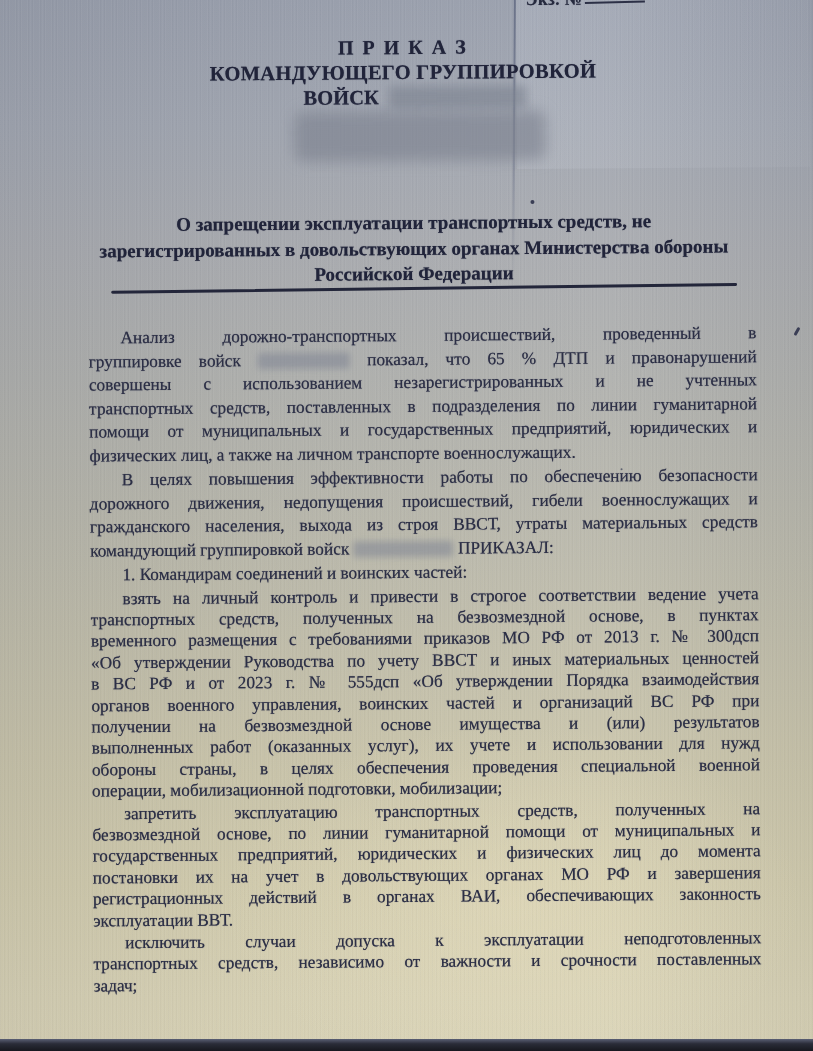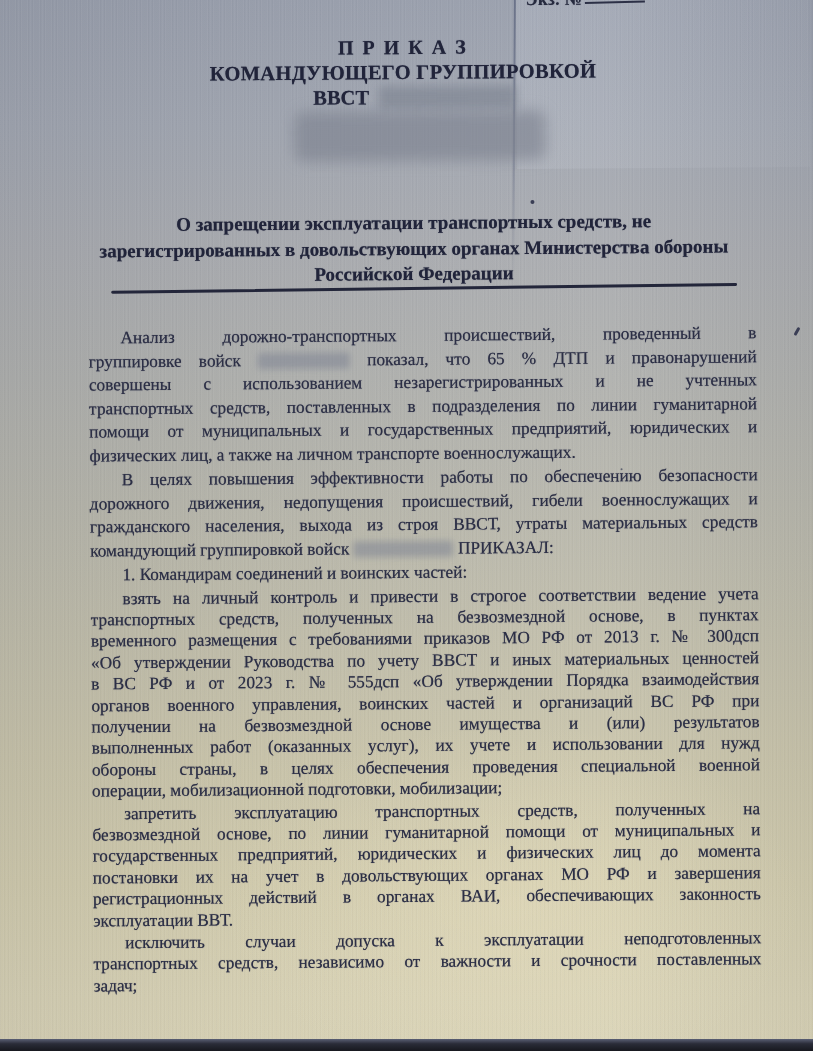--- a/index.html
+++ b/index.html
@@ -132,21 +132,21 @@
     <div class="fold-line"></div>
     <div class="light-patch"></div>
 
     <div class="copy-num">
       <span>Экз. №</span><span class="copy-line"></span>
     </div>
 
     <div class="h1">П Р И К А З</div>
     <div class="h2">КОМАНДУЮЩЕГО ГРУППИРОВКОЙ</div>
     <div class="h3">
-      <span>ВВСТ</span>
+      <span>ВОЙСК</span>
       <span class="redact redact-title"></span>
     </div>
     <div class="blur-block"></div>
 
     <div class="subject">
       <div>О запрещении эксплуатации транспортных средств, не</div>
       <div>зарегистрированных в довольствующих органах Министерства обороны</div>
       <div>Российской Федерации</div>
     </div>
     <div class="subject-underline"></div>

